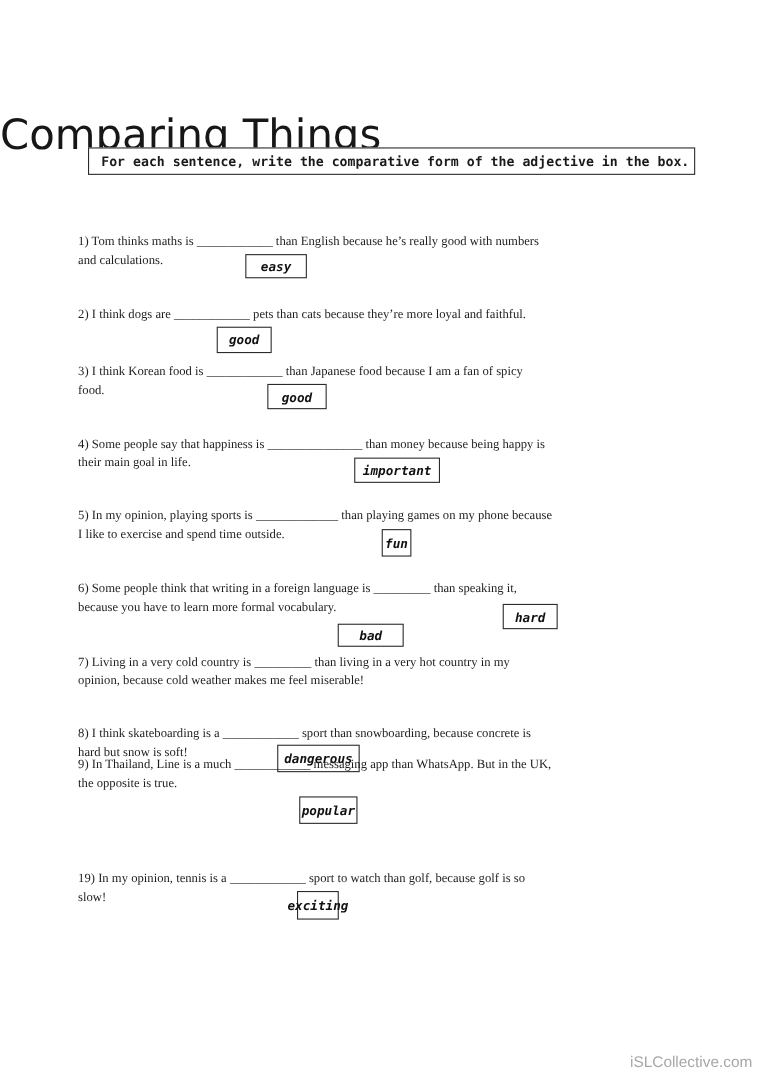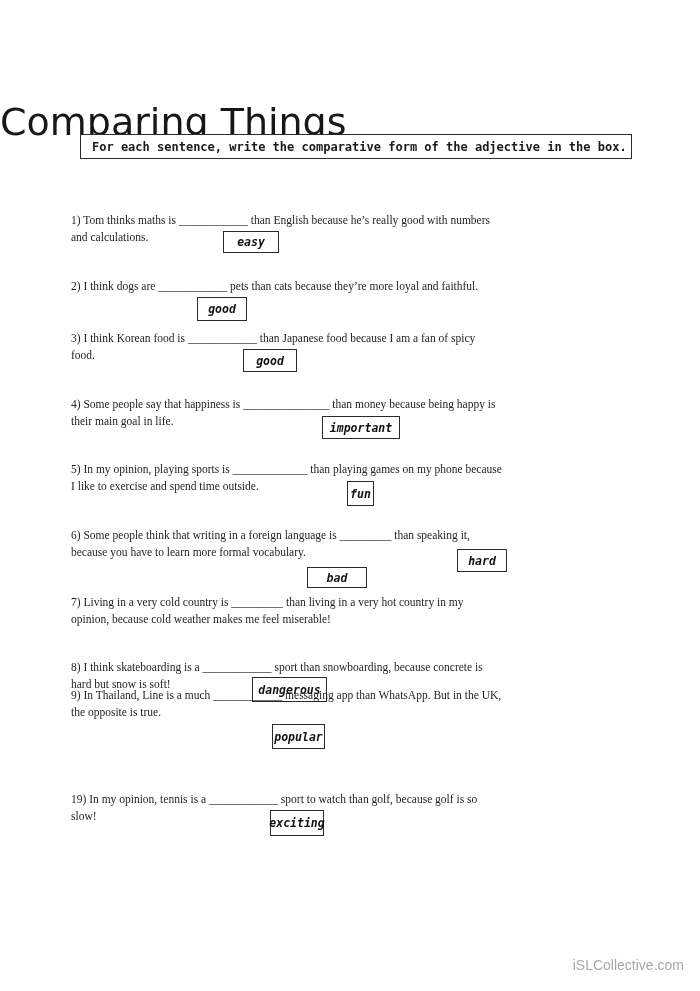--- a/index.html
+++ b/index.html
@@ -64,21 +64,21 @@
   #s10 { top: 791px; }
   #b1  { left: 223px; top: 231px; width: 56px; height: 22px; }
   #b2  { left: 197px; top: 297px; width: 50px; height: 24px; }
   #b3  { left: 243px; top: 349px; width: 54px; height: 23px; }
   #b4  { left: 322px; top: 416px; width: 78px; height: 23px; }
   #b5  { left: 347px; top: 481px; width: 27px; height: 25px; }
   #b6  { left: 457px; top: 549px; width: 50px; height: 23px; }
   #b7  { left: 307px; top: 567px; width: 60px; height: 21px; }
   #b8  { left: 252px; top: 677px; width: 75px; height: 25px; }
   #b9  { left: 272px; top: 724px; width: 53px; height: 25px; }
-  #b10 { left: 270px; top: 810px; width: 54px; height: 26px; }
+  #b10 { left: 270px; top: 810px; width: 38px; height: 26px; }
   #footer-watermark {
     position: absolute; top: 957px; right: 16px;
     font-family: "Liberation Sans", sans-serif;
     font-size: 14px; color: #a8a8a8;
   }
 </style>
 </head>
 <body>
 
 <div id="page">

